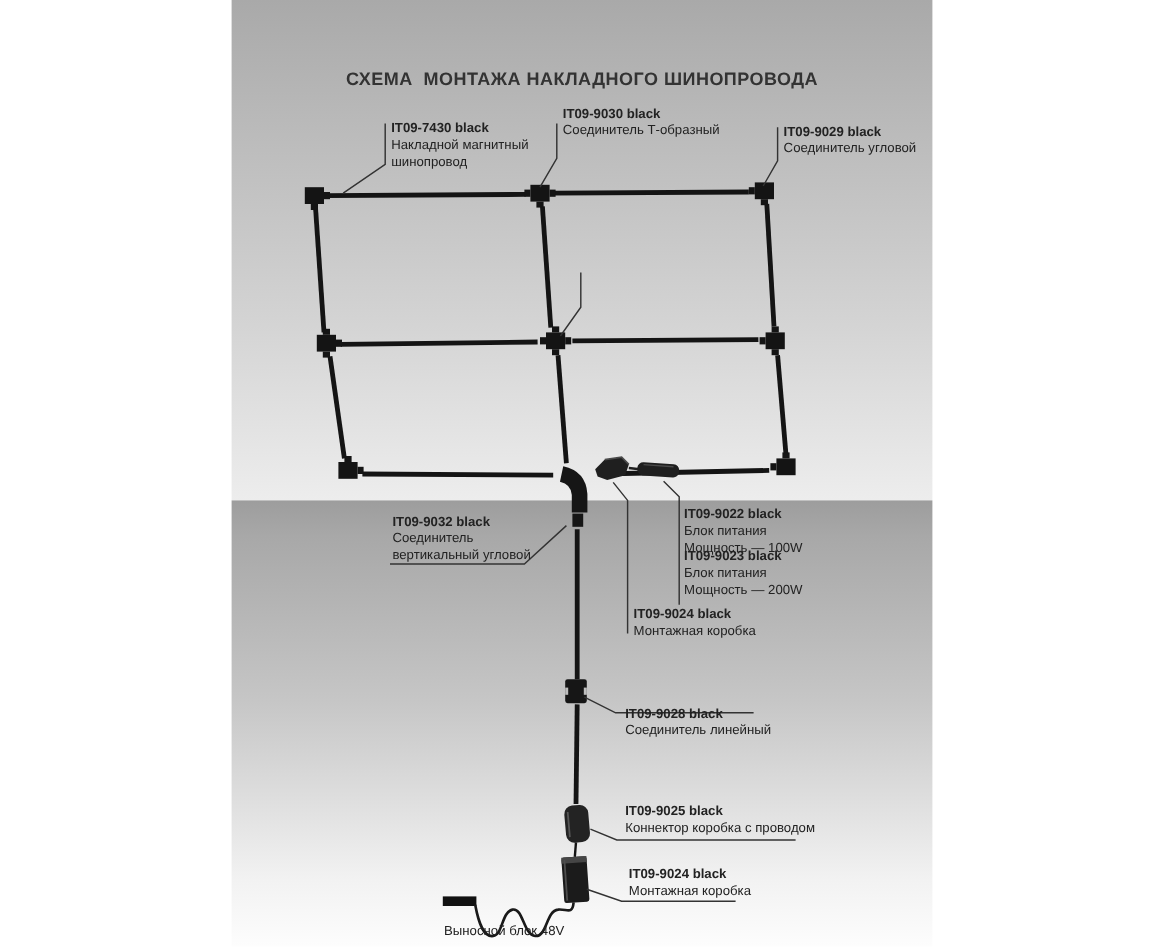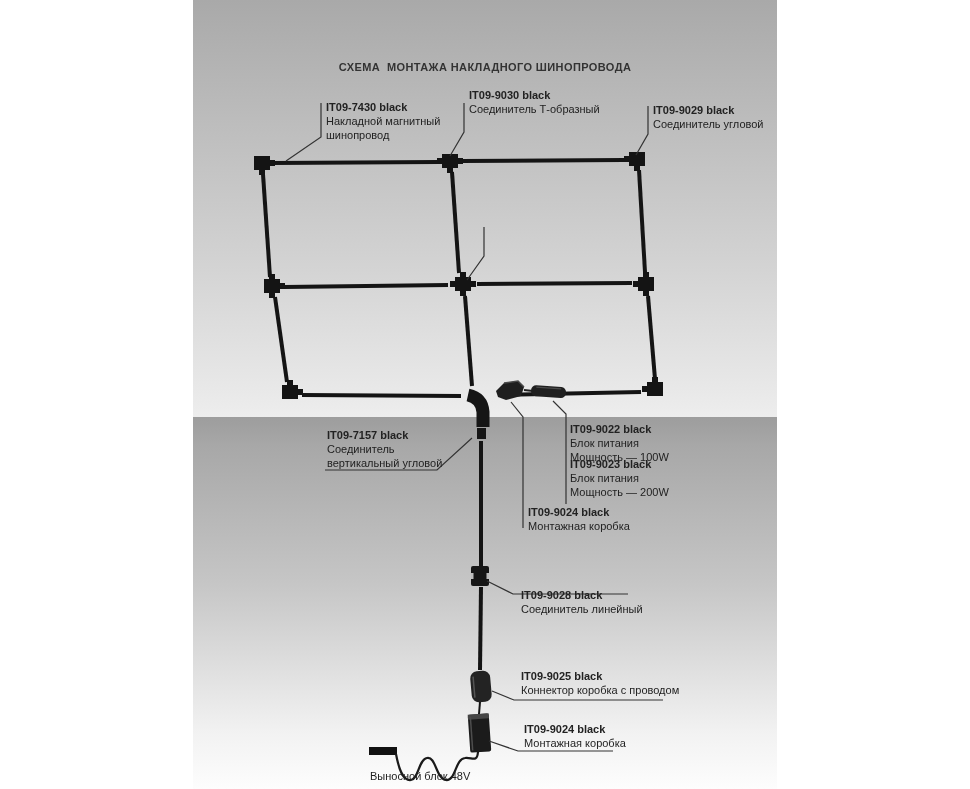--- a/index.html
+++ b/index.html
@@ -10,21 +10,21 @@
   .ceiling{
     position:absolute;left:193px;top:0;width:584px;height:417px;
     background:linear-gradient(180deg,#a9a9a9 0%,#bdbdbd 30%,#d4d4d4 65%,#ededed 100%);
   }
   .wall{
     position:absolute;left:193px;top:417px;width:584px;height:372px;
     background:linear-gradient(180deg,#9d9d9d 0%,#a8a8a8 8%,#c6c6c6 45%,#f2f2f2 85%,#fdfdfd 100%);
   }
   .title{
     position:absolute;left:193px;top:17px;width:584px;text-align:center;
-    font-size:11px;line-height:20px;font-weight:bold;color:#333;
+    font-size:15px;line-height:20px;font-weight:bold;color:#333;
     letter-spacing:.4px;white-space:pre-wrap;
   }
   svg.art{position:absolute;left:0;top:0;}
   .lbl{position:absolute;font-size:11px;line-height:14px;color:#222;white-space:nowrap;}
   .lbl .part{font-weight:bold;}
   .lbl.plain{font-weight:normal;margin-top:38px;}
 </style>
 </head>
 <body>
 
@@ -163,21 +163,21 @@
     <div class="desc">Соединитель Т-образный</div>
   </div>
 
   <div class="lbl" style="left:653px;top:103px">
     <div class="part">IT09-9029 black</div>
     <div class="desc">Соединитель угловой</div>
   </div>
 
 
   <div class="lbl" style="left:327px;top:428px">
-    <div class="part">IT09-7157 black</div>
+    <div class="part">IT09-9032 black</div>
     <div class="desc">Соединитель</div>
     <div class="desc">вертикальный угловой</div>
   </div>
 
   <div class="lbl" style="left:570px;top:422px">
     <div class="part">IT09-9022 black</div>
     <div class="desc">Блок питания</div>
     <div class="desc">Мощность — 100W</div>
   </div>
 

